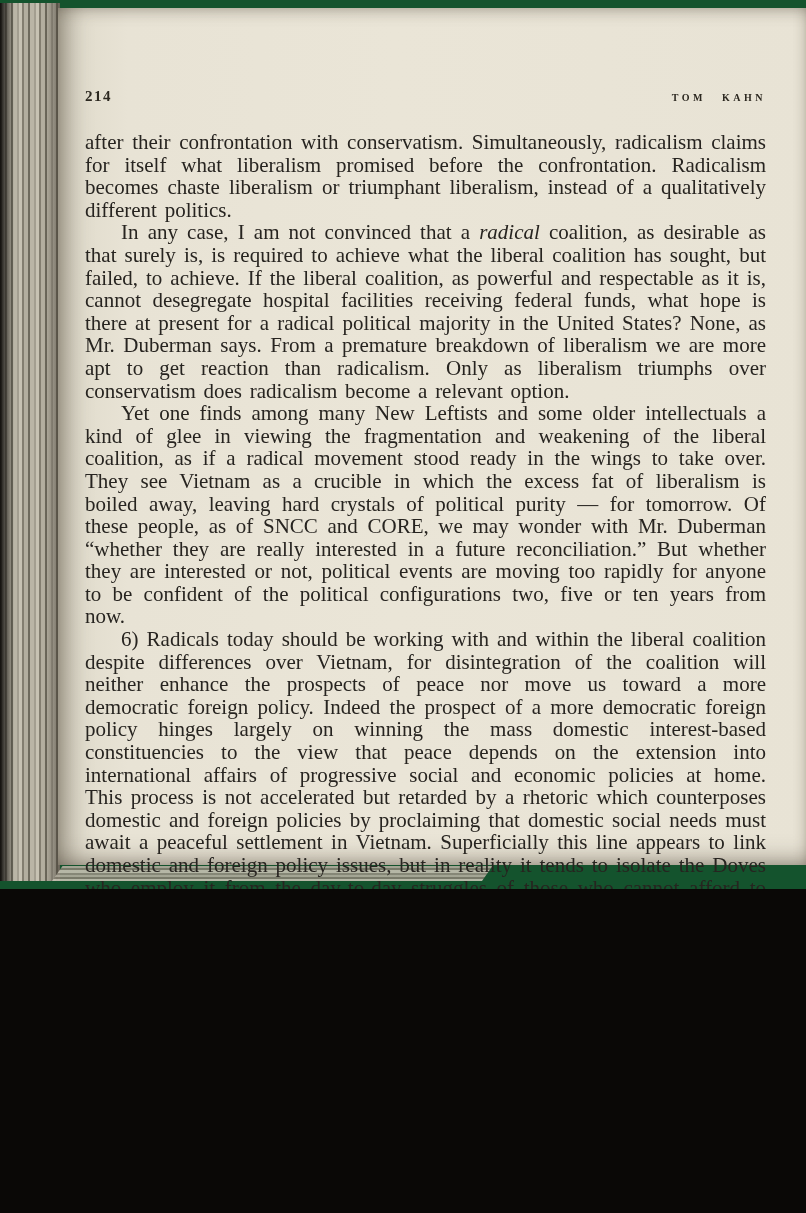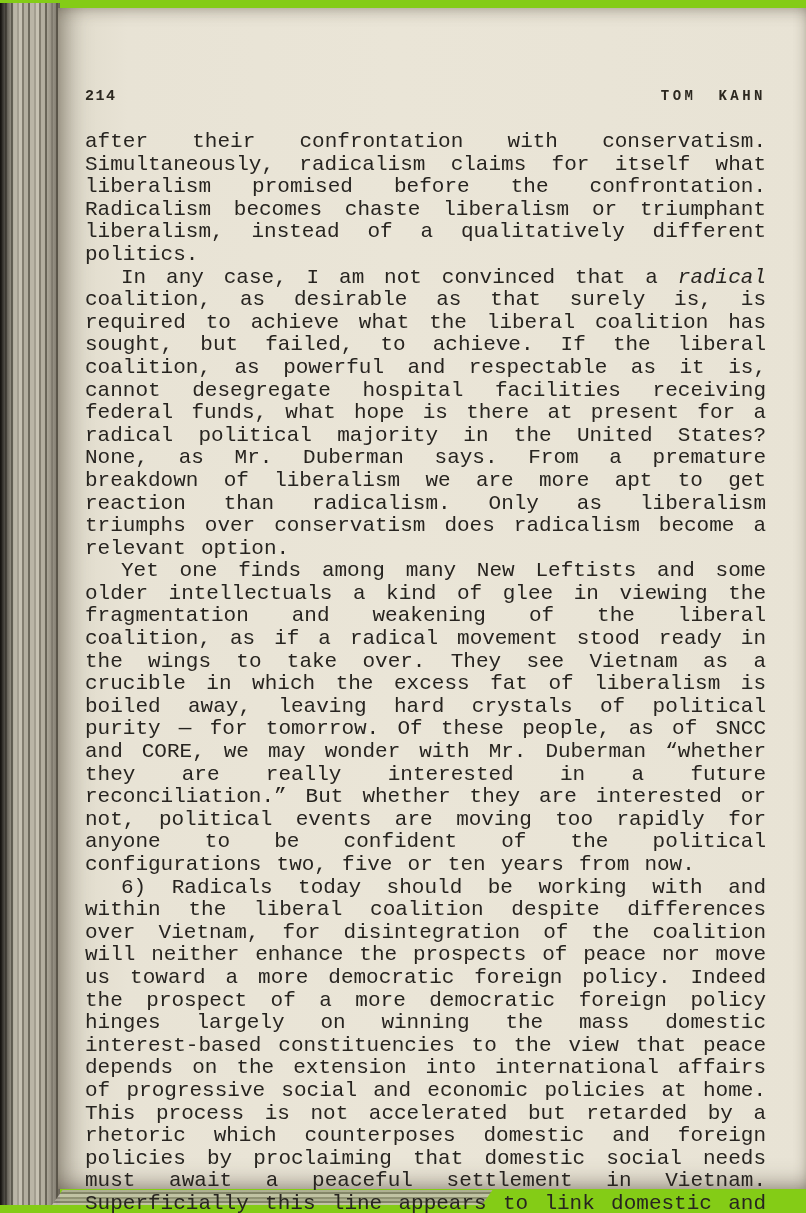--- a/index.html
+++ b/index.html
@@ -3,24 +3,24 @@
 <meta charset="utf-8">
 <style>
   html, body {
     margin: 0;
     padding: 0;
     background: #0a0806;
   }
   .scan {
     position: relative;
     width: 806px;
-    height: 1213px;
-    background: #84cc16;
+    height: 889px;
+    background: #14532d;
     overflow: hidden;
-    font-family: Liberation Mono, monospace;
+    font-family: Liberation Serif, serif;
   }
   
   .edge-left {
     position: absolute;
     left: 0;
     top: 3px;
     bottom: 8px;
     width: 60px;
     background:
       linear-gradient(90deg, rgba(10,8,6,0.95) 0px, rgba(10,8,6,0.0) 14px),
@@ -76,21 +76,21 @@
     align-items: baseline;
     margin-top: 80px;
     color: #2c2820;
   }
   .page-number {
     font-size: 15px;
     font-weight: 700;
     letter-spacing: 1.5px;
   }
   .running-head {
-    font-size: 14px;
+    font-size: 10px;
     font-weight: 700;
     letter-spacing: 3.5px;
     word-spacing: 10px;
   }
   .body-text {
     margin-top: 26px;
     color: #272420;
     font-size: 21px;
     line-height: 22.6px;
     text-align: justify;

